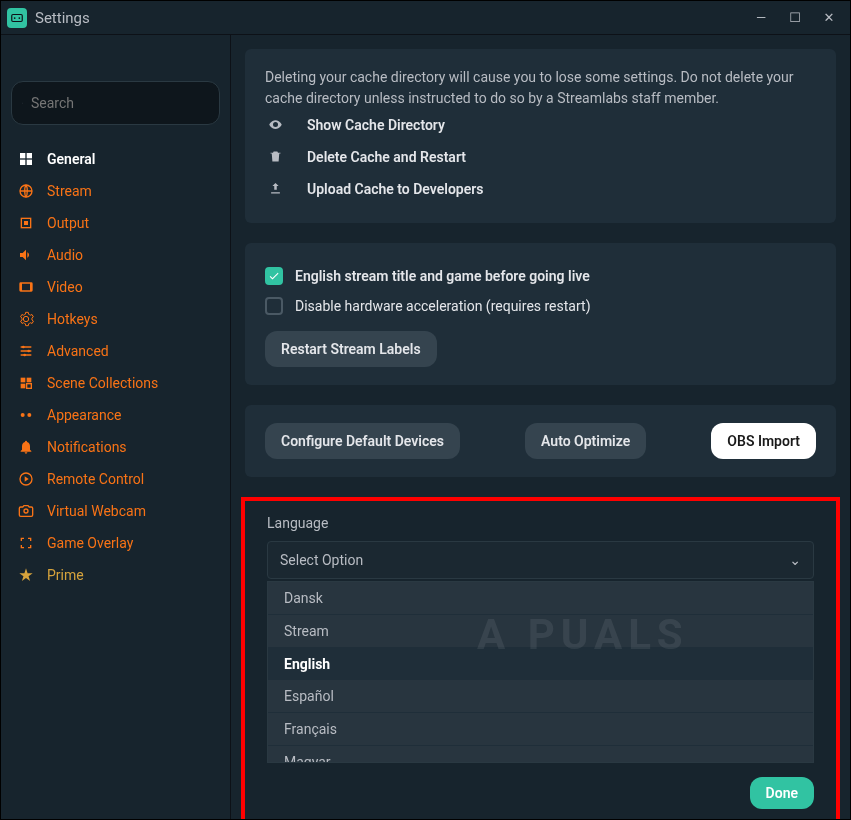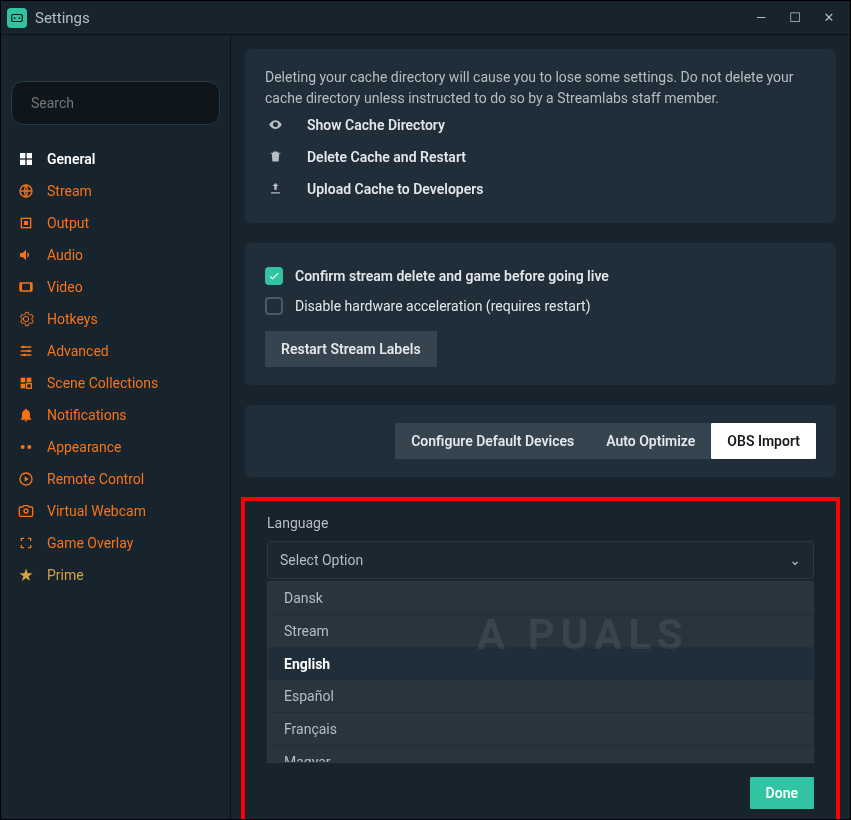--- a/index.html
+++ b/index.html
@@ -28,24 +28,24 @@
 .action-row { display: flex; padding: 8px 0; color: #e4e6ea; font-weight: 600; cursor: pointer; gap: 12px; }
 .action-row .a-icon { width: 20px; margin-right: 10px; display: flex; justify-content: center; }
 .action-row .a-icon svg { width: 15px; height: 15px; fill: #b8bcc3; }
 
 .check-row { display: flex; align-items: center; padding: 6px 0; color: #e4e6ea; }
 .check-row .chk { width: 18px; height: 18px; border: 2px solid #4a5964; border-radius: 4px; margin-right: 12px; display: flex; align-items: center; justify-content: center; }
 .check-row .chk.checked { background: #31c3a2; border-color: #31c3a2; }
 .check-row .chk.checked svg { width: 12px; height: 12px; fill: #fff; }
 .check-row.bold { font-weight: 600; }
 
-.btn { background: #35444f; border: none; color: #e4e6ea; font-weight: 600; padding: 10px 16px; border-radius: 1px; cursor: pointer; font-size: 14px; }
+.btn { background: #35444f; border: none; color: #e4e6ea; font-weight: 600; padding: 10px 16px; border-radius: 12px; cursor: pointer; font-size: 14px; }
 .btn.primary { background: #fff; color: #1a1a1a; }
 .btn.done { background: #31c3a2; color: #fff; padding: 8px 16px; }
-.btn-row { display: flex; justify-content: flex-end; }
+.btn-row { display: flex; justify-content: space-between; }
 
 .highlight-block { border: 4px solid #ff0000; padding: 14px 22px 16px 22px; margin: 0 -4px; }
 .lang-label { color: #b8bcc3; margin-bottom: 10px; }
 .select-box { background: #1b2831; border: 1px solid #2a3942; border-radius: 4px; padding: 10px 12px; color: #b8bcc3; display: flex; justify-content: space-between; align-items: center; cursor: pointer; }
 .dropdown { background: #1f2e39; margin-top: 2px; max-height: 182px; overflow-y: auto; border: 1px solid #2a3942; }
 .dropdown::-webkit-scrollbar { width: 10px; }
 .dropdown::-webkit-scrollbar-track { background: #1b2831; }
 .dropdown::-webkit-scrollbar-thumb { background: #3b4a55; border-radius: 5px; }
 .drop-item { padding: 8px 16px; color: #b8bcc3; cursor: pointer; }
 .drop-item:not(.selected) { background: #28353f; margin-bottom: 1px; }
@@ -158,33 +158,33 @@
               <rect x="13" y="4" width="7" height="7"></rect>
               <rect x="4" y="13" width="7" height="7"></rect>
               <rect x="13" y="13" width="7" height="7" fill="none" stroke="currentColor" stroke-width="2"></rect>
             </svg>
           </span>
         <span>Scene Collections</span>
       </div>
       <div class="nav-item">
         <span class="nav-icon">
             <svg viewBox="0 0 24 24">
-              <path d="M12 22c1.1 0 2-.9 2-2h-4c0 1.1.9 2 2 2zm6-6v-5c0-3.07-1.63-5.64-4.5-6.32V4a1.5 1.5 0 00-3 0v.68C7.64 5.36 6 7.92 6 11v5l-2 2v1h16v-1l-2-2z"></path>
-            </svg>
-          </span>
-        <span>Notifications</span>
-      </div>
-      <div class="nav-item">
-        <span class="nav-icon">
-            <svg viewBox="0 0 24 24">
               <circle cx="7" cy="12" r="3"></circle>
               <circle cx="17" cy="12" r="3"></circle>
             </svg>
           </span>
         <span>Appearance</span>
+      </div>
+      <div class="nav-item">
+        <span class="nav-icon">
+            <svg viewBox="0 0 24 24">
+              <path d="M12 22c1.1 0 2-.9 2-2h-4c0 1.1.9 2 2 2zm6-6v-5c0-3.07-1.63-5.64-4.5-6.32V4a1.5 1.5 0 00-3 0v.68C7.64 5.36 6 7.92 6 11v5l-2 2v1h16v-1l-2-2z"></path>
+            </svg>
+          </span>
+        <span>Notifications</span>
       </div>
       <div class="nav-item">
         <span class="nav-icon">
             <svg viewBox="0 0 24 24">
               <circle cx="12" cy="12" r="9" fill="none" stroke="currentColor" stroke-width="2"></circle>
               <path d="M10 8l6 4-6 4z"></path>
             </svg>
           </span>
         <span>Remote Control</span>
       </div>
@@ -244,21 +244,21 @@
         </div>
       </div>
 
       <div class="card">
         <div class="check-row bold">
           <span class="chk checked">
               <svg viewBox="0 0 24 24">
                 <path d="M9 16.17L4.83 12l-1.42 1.41L9 19 21 7l-1.41-1.41z"></path>
               </svg>
             </span>
-          <span>Confirm stream delete and game before going live</span>
+          <span>English stream title and game before going live</span>
         </div>
         <div class="check-row">
           <span class="chk"></span>
           <span>Disable hardware acceleration (requires restart)</span>
         </div>
         <button class="btn" style="margin-top:10px">Restart Stream Labels</button>
       </div>
 
       <div class="card btn-row">
         <button class="btn">Configure Default Devices</button>

